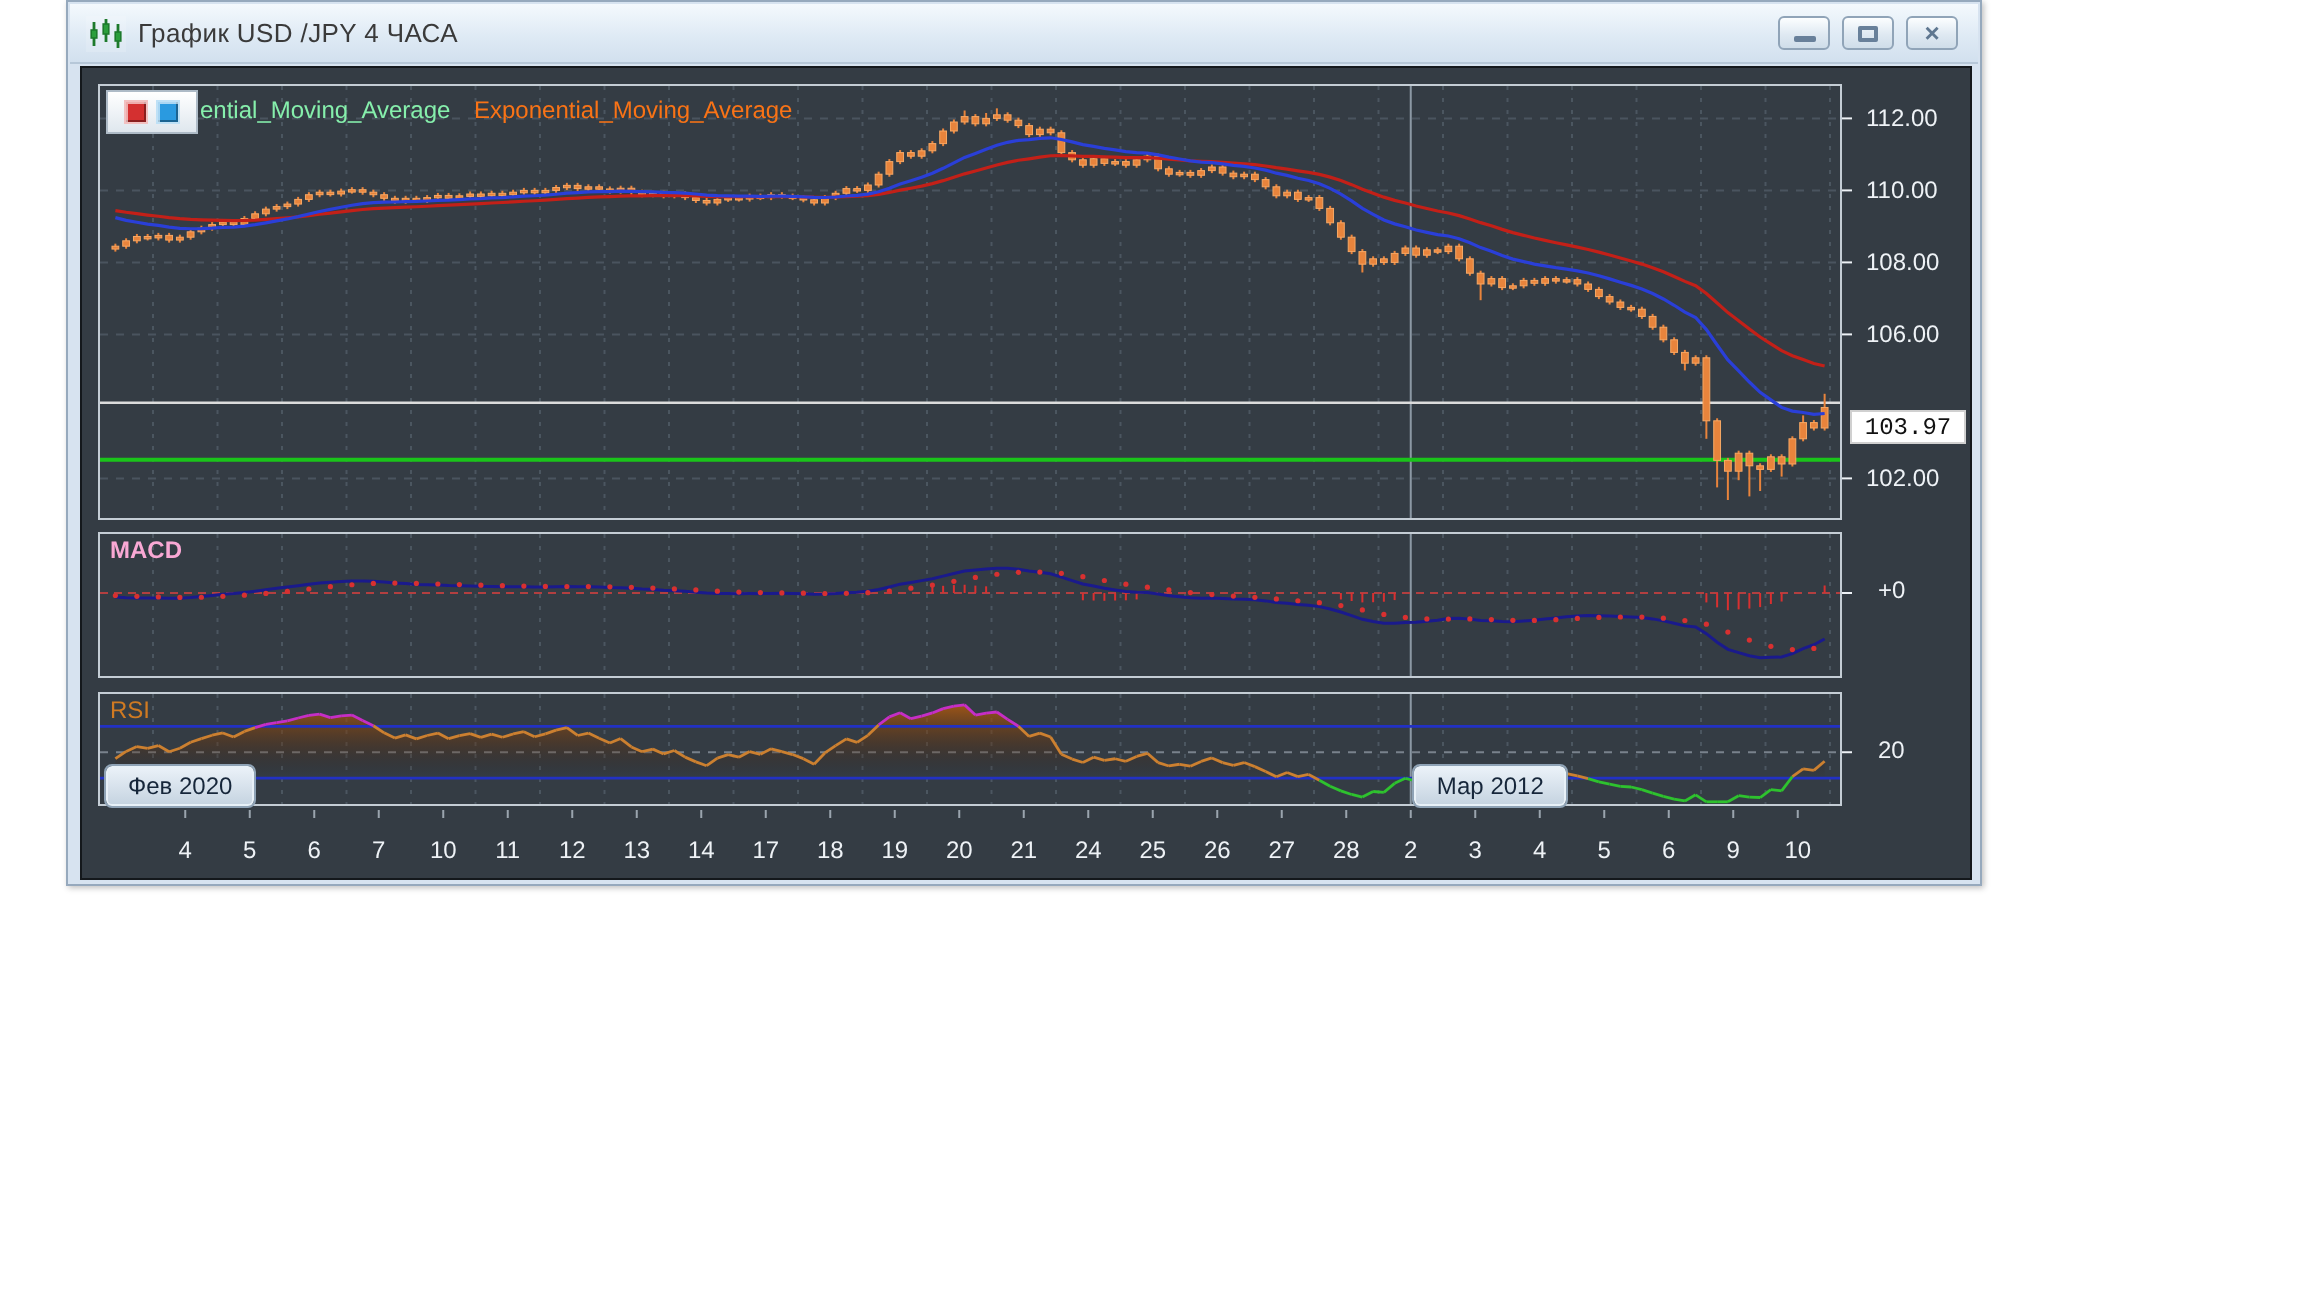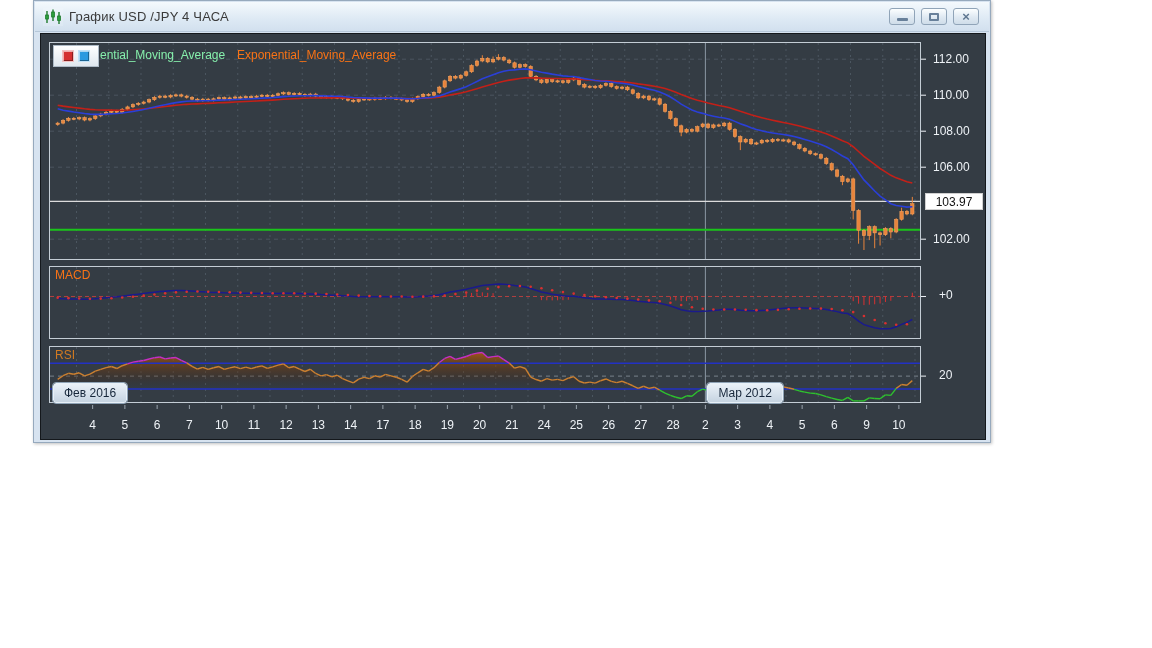--- a/index.html
+++ b/index.html
@@ -42,21 +42,21 @@
     position:absolute; left:12px; top:11px; width:46px; height:22px;
     background:linear-gradient(#ffffff,#dfe7ee); border:1px solid #aebbc7;
     display:flex; align-items:center; justify-content:center; gap:4px; z-index:5;
   }
   .legend-swatch { width:12px; height:12px; border:1px solid rgba(255,255,255,.7); box-shadow:inset 1px 1px 0 rgba(255,255,255,.6), inset -1px -1px 0 rgba(0,0,0,.35); cursor:pointer; }
   .legend-text { position:absolute; top:14px; font-size:12px; z-index:4; white-space:nowrap; }
   #legend-fast { left:59px;  color:#86efac; }
   #legend-slow { left:196px; color:#f97316; }
 
   .panel-label { position:absolute; font-size:12px; z-index:4; }
-  #macd-label { left:14px; top:234px; color:#f97316; font-weight:normal; }
+  #macd-label { left:14px; top:234px; color:#f9a8d4; font-weight:bold; }
   #rsi-label  { left:14px; top:314px; color:#d07a22; font-weight:normal; }
 
   .axis-text { position:absolute; font-size:12px; color:#eef2f6; z-index:4; }
   #macd-zero-label { left:898px; }
   #rsi-mid-label   { left:898px; }
 
   .price-tag {
     position:absolute; left:884px; width:58px; height:17px; background:#ffffff;
     color:#111; font-size:12px; text-align:center; line-height:17px; z-index:6;
     border:1px solid #d0d0d0;
@@ -875,18 +875,18 @@
     </div>
     <span class="legend-text" id="legend-fast">ential_Moving_Average</span>
     <span class="legend-text" id="legend-slow">Exponential_Moving_Average</span>
 
     <span class="panel-label" id="macd-label">MACD</span>
     <span class="panel-label" id="rsi-label">RSI</span>
 
     <span class="axis-text" id="macd-zero-label" style="top: 254.492px;">+0</span>
     <span class="axis-text" id="rsi-mid-label" style="top: 334.118px;">20</span>
 
-    <div class="price-tag" id="price-tag" style="top: 159px;">103.97</div>
-
-    <div class="month-tag" id="month-feb" style="left: 12px; top: 349px;">Фев 2016</div>
+    <div class="price-tag" id="price-tag" style="top: 171px; font-family: Liberation Mono, monospace;">103.97</div>
+
+    <div class="month-tag" id="month-feb" style="left: 12px; top: 349px;">Фев 2020</div>
     <div class="month-tag" id="month-mar" style="left: 666.375px; top: 349px;">Мар 2012</div>
   </div>
 </div>
 
 </body></html>

